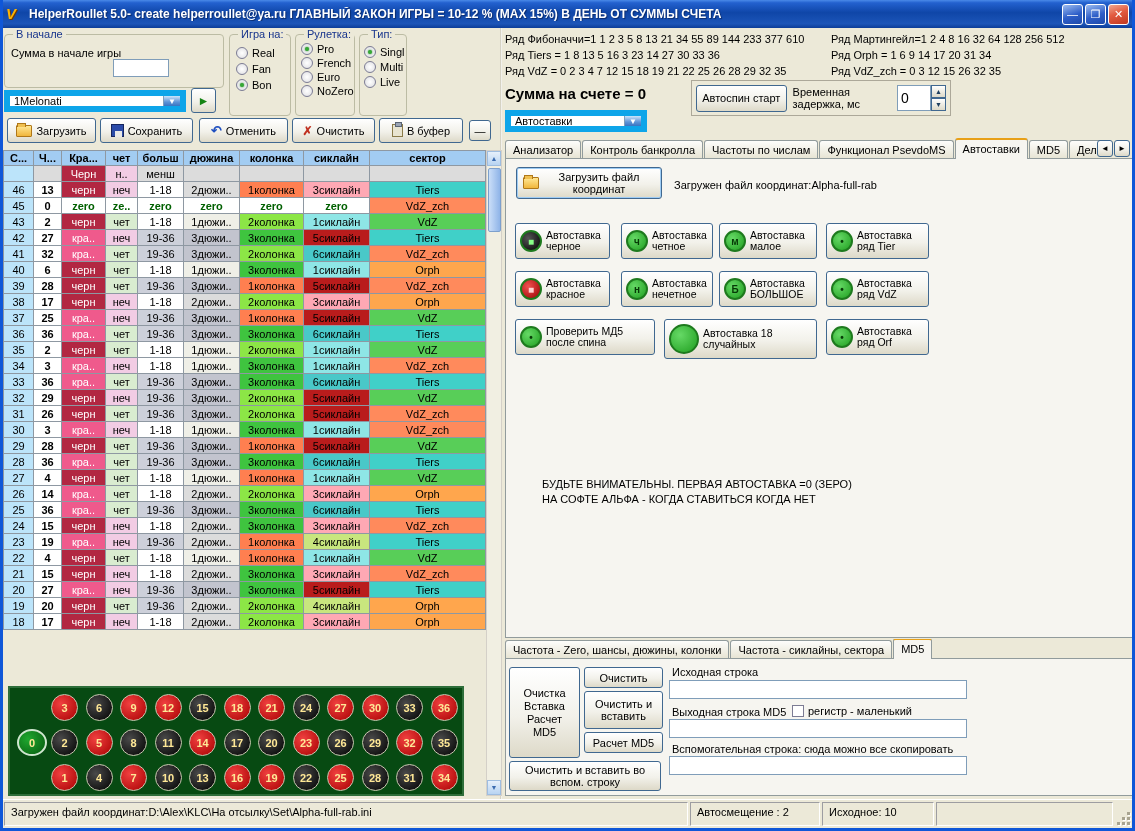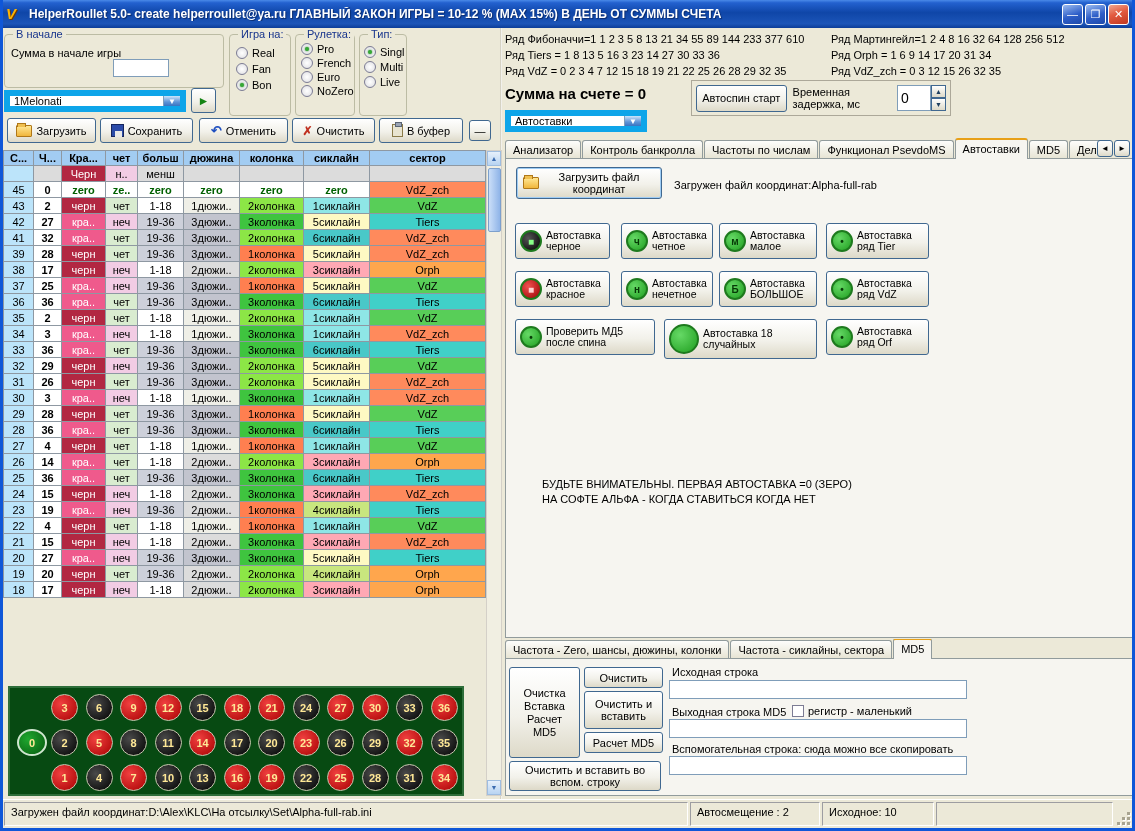--- a/index.html
+++ b/index.html
@@ -56,21 +56,21 @@
     text-align:center; font-size:11px; padding:0 1px; }
   table.spins th { background:#A2CCF2; font-weight:bold; height:15px; }
   .c-spin{background:#BCE4FA;} .c-num{background:#FFF;font-weight:bold;} .c-sub{background:#DCDCDC;}
   .c-black{background:#B22742;color:#fff;} .c-red{background:#EF5A8C;color:#fff;}
   .c-zero{background:#ffffff;color:#006000;font-weight:bold;}
   .c-even{background:#D9ECD0;} .c-odd{background:#F2CCE4;}
   .c-low{background:#FFFFFF;} .c-high{background:#CDD0DA;}
   .c-d1{background:#EFEFE7;} .c-d2{background:#DCDCDC;} .c-d3{background:#C2C4CE;}
   .c-col1{background:#FF7F50;} .c-col2{background:#8CE646;} .c-col3{background:#3FC43F;}
   .c-six1{background:#8EE6E6;} .c-six3{background:#FFA8B4;}
-  .c-six4{background:#C8E67E;} .c-six5{background:#fef9c3;} .c-six6{background:#49C8C8;}
+  .c-six4{background:#C8E67E;} .c-six5{background:#b91c1c;} .c-six6{background:#49C8C8;}
   .c-sec-tiers{background:#40D0C8;} .c-sec-vdz{background:#58CE58;} .c-sec-orph{background:#FFA64D;} .c-sec-zch{background:#FF8A5C;}
   
   .sb { position:absolute; left:483px; top:122px; width:16px; height:646px; background:#F1EFE2; border:1px solid #D4D0C8; }
   .sb-btn { position:absolute; left:0; width:14px; height:15px; background:linear-gradient(#E6F0FB,#B8D4F2); border:1px solid #9EBDE0;
     color:#3C6CB0; font-size:7px; text-align:center; line-height:14px; }
   .sb-thumb { position:absolute; top:17px; left:1px; width:13px; height:64px; background:linear-gradient(90deg,#CADEF8,#8FB4E8); border:1px solid #7DA0CC; border-radius:2px; }
   
   .board { position:absolute; left:5px; top:658px; width:456px; height:110px; background:#074A12; border:2px solid #2E6E3A; }
   .bnum { position:absolute; width:27px; height:27px; border-radius:50%; display:flex; align-items:center; justify-content:center;
     color:#FFE896; font-weight:bold; font-size:11px; border:1px solid #C8C8B0; }
@@ -252,20 +252,31 @@
             <td class="c-sub"></td>
             <td class="c-black">Черн</td>
             <td class="c-odd">н..</td>
             <td class="c-sub">менш</td>
             <td class="c-sub"></td>
             <td class="c-sub"></td>
             <td class="c-sub"></td>
             <td class="c-sub"></td>
           </tr>
           <tr>
+            <td class="c-spin">46</td>
+            <td class="c-num">13</td>
+            <td class="c-black">черн</td>
+            <td class="c-odd">неч</td>
+            <td class="c-low">1-18</td>
+            <td class="c-d2">2дюжи..</td>
+            <td class="c-col1">1колонка</td>
+            <td class="c-six3">3сиклайн</td>
+            <td class="c-sec-tiers">Tiers</td>
+          </tr>
+          <tr>
             <td class="c-spin">45</td>
             <td class="c-num">0</td>
             <td class="c-zero">zero</td>
             <td class="c-zero">ze..</td>
             <td class="c-zero">zero</td>
             <td class="c-zero">zero</td>
             <td class="c-zero">zero</td>
             <td class="c-zero">zero</td>
             <td class="c-sec-zch">VdZ_zch</td>
           </tr>
@@ -294,20 +305,31 @@
           <tr>
             <td class="c-spin">41</td>
             <td class="c-num">32</td>
             <td class="c-red">кра..</td>
             <td class="c-even">чет</td>
             <td class="c-high">19-36</td>
             <td class="c-d3">3дюжи..</td>
             <td class="c-col2">2колонка</td>
             <td class="c-six6">6сиклайн</td>
             <td class="c-sec-zch">VdZ_zch</td>
+          </tr>
+          <tr>
+            <td class="c-spin">40</td>
+            <td class="c-num">6</td>
+            <td class="c-black">черн</td>
+            <td class="c-even">чет</td>
+            <td class="c-low">1-18</td>
+            <td class="c-d1">1дюжи..</td>
+            <td class="c-col3">3колонка</td>
+            <td class="c-six1">1сиклайн</td>
+            <td class="c-sec-orph">Orph</td>
           </tr>
           <tr>
             <td class="c-spin">39</td>
             <td class="c-num">28</td>
             <td class="c-black">черн</td>
             <td class="c-even">чет</td>
             <td class="c-high">19-36</td>
             <td class="c-d3">3дюжи..</td>
             <td class="c-col1">1колонка</td>
             <td class="c-six5">5сиклайн</td>

